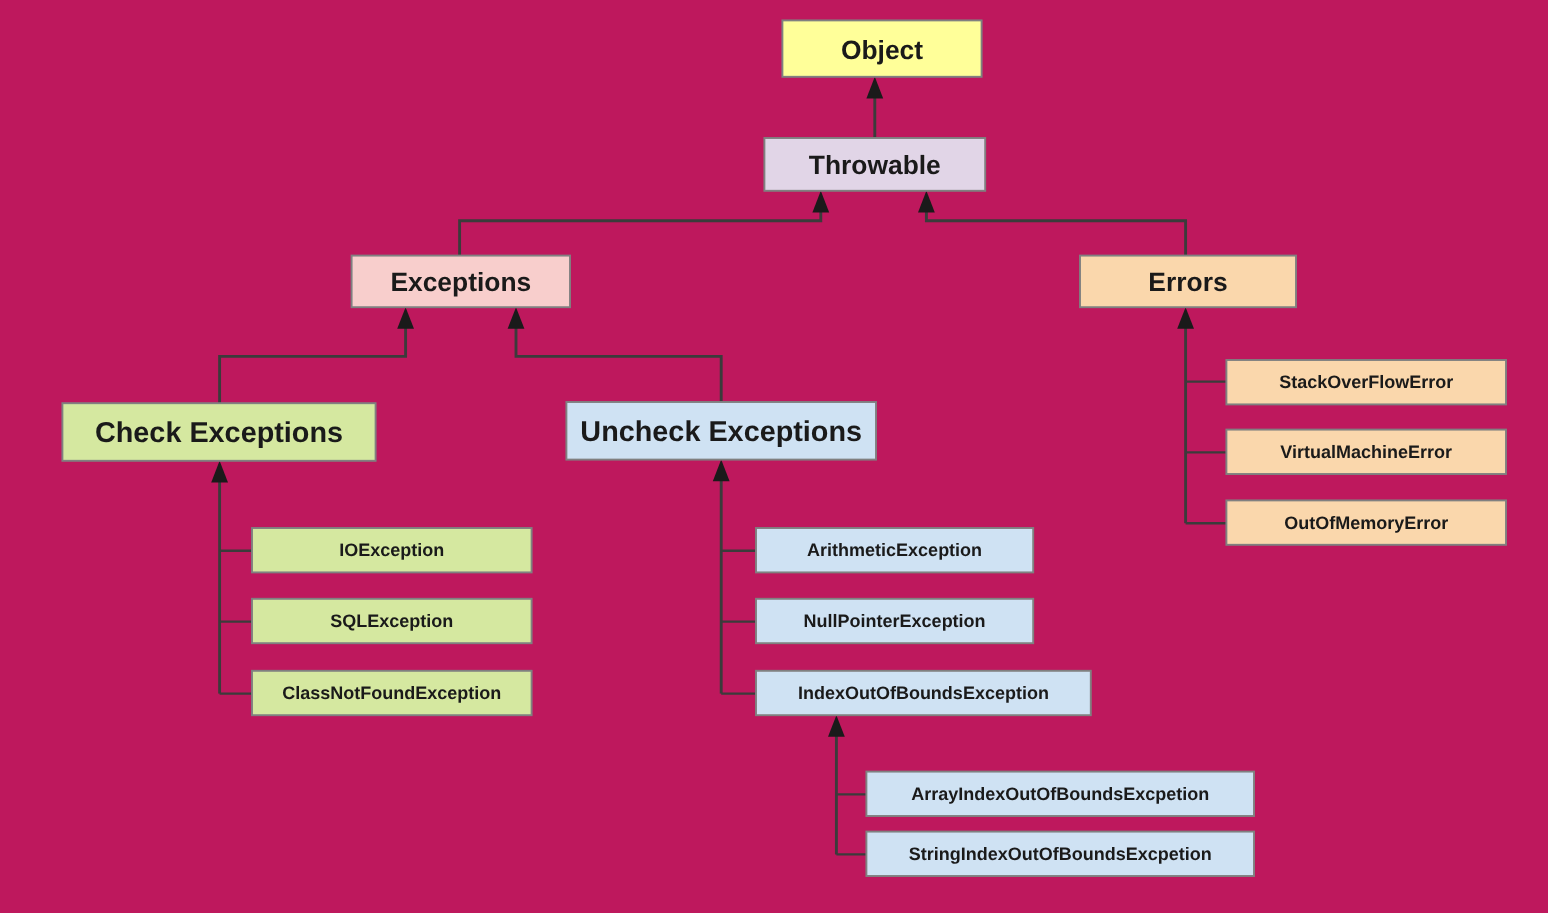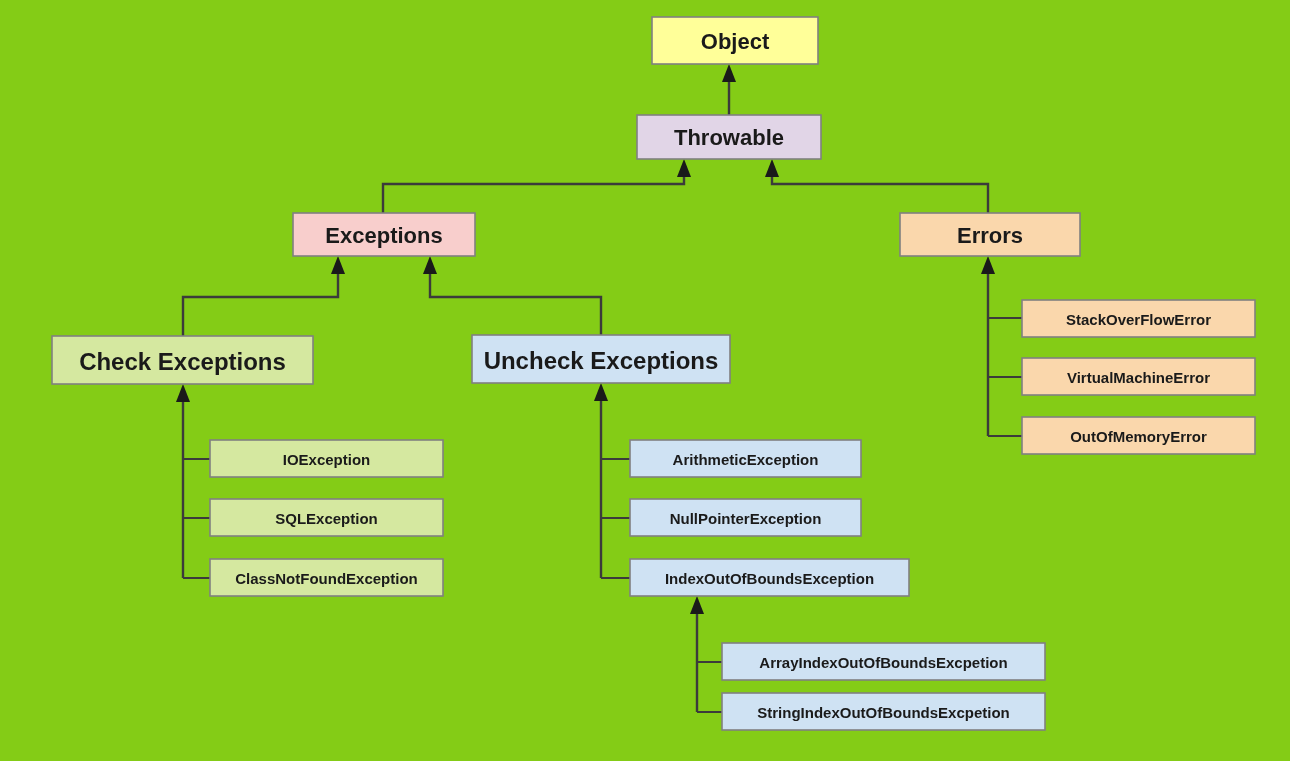--- a/index.html
+++ b/index.html
@@ -10,21 +10,21 @@
   body {
     width: 1290px;
     height: 761px;
     font-family: "Liberation Sans", sans-serif;
     overflow: hidden;
   }
   #diagram-root {
     position: relative;
     width: 1290px;
     height: 761px;
-    background: #84cc16;
+    background: #be185d;
   }
   svg.diagram {
     display: block;
     width: 1290px;
     height: 761px;
   }
   .node-rect {
     stroke: #808080;
     stroke-width: 1.6;
   }

